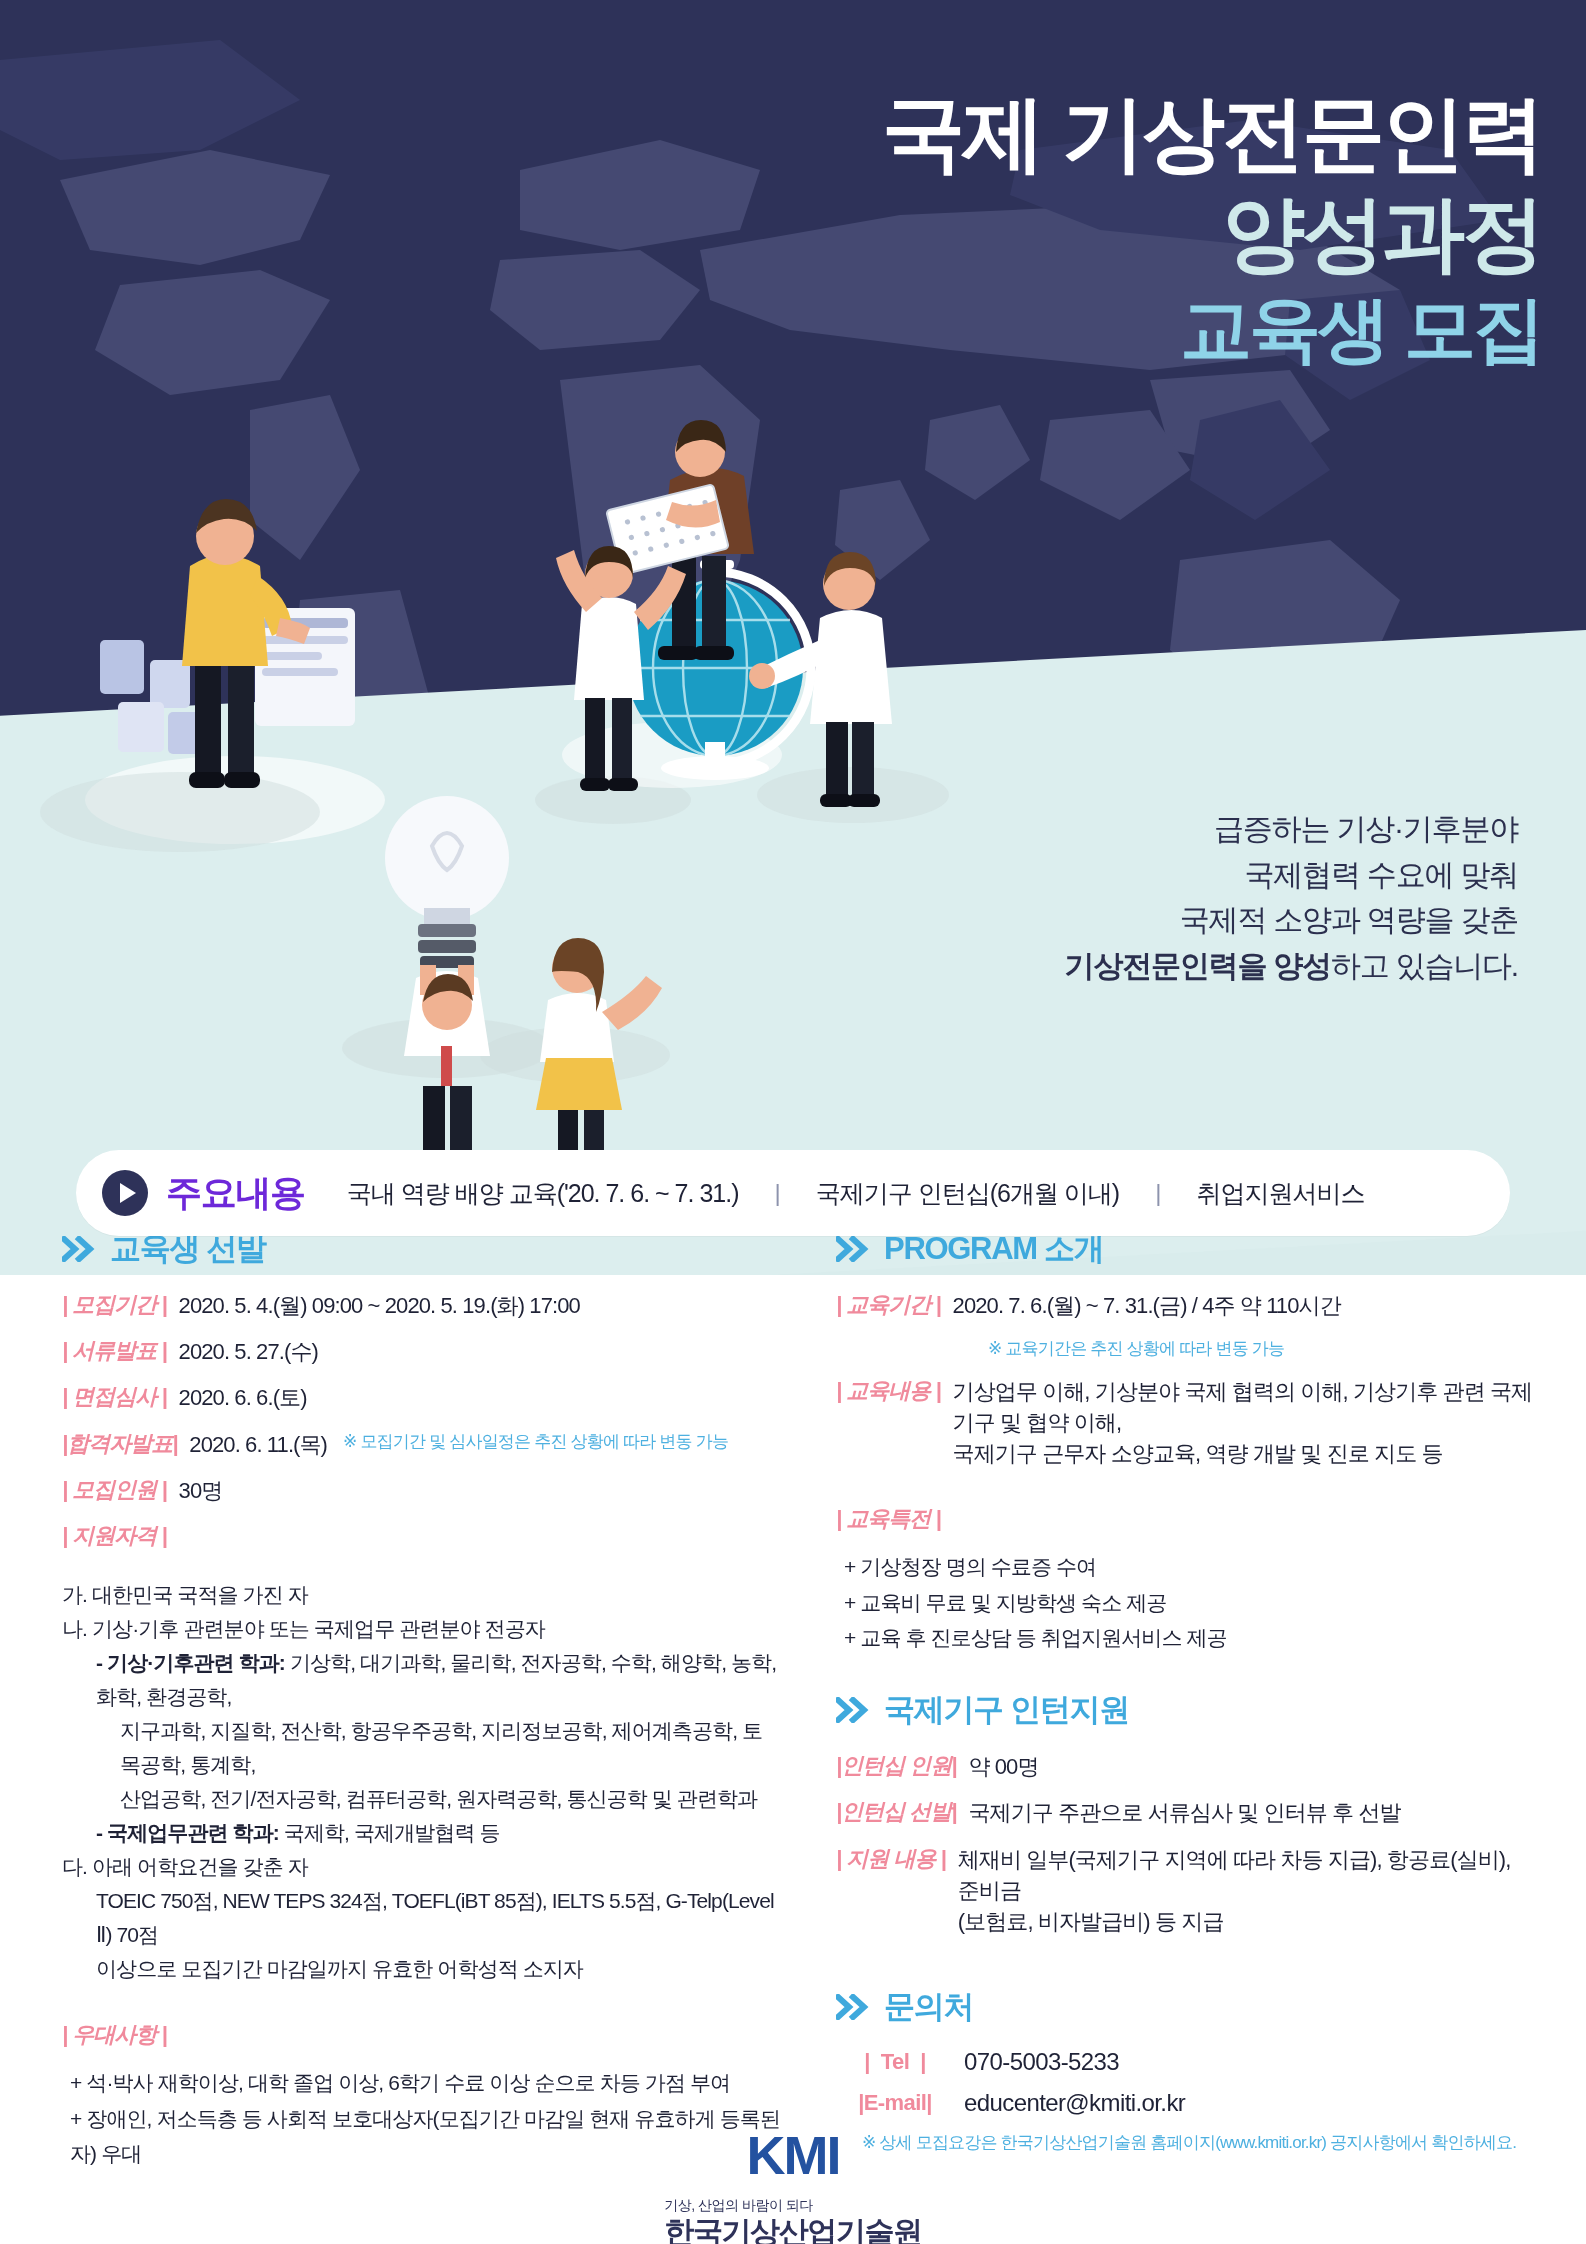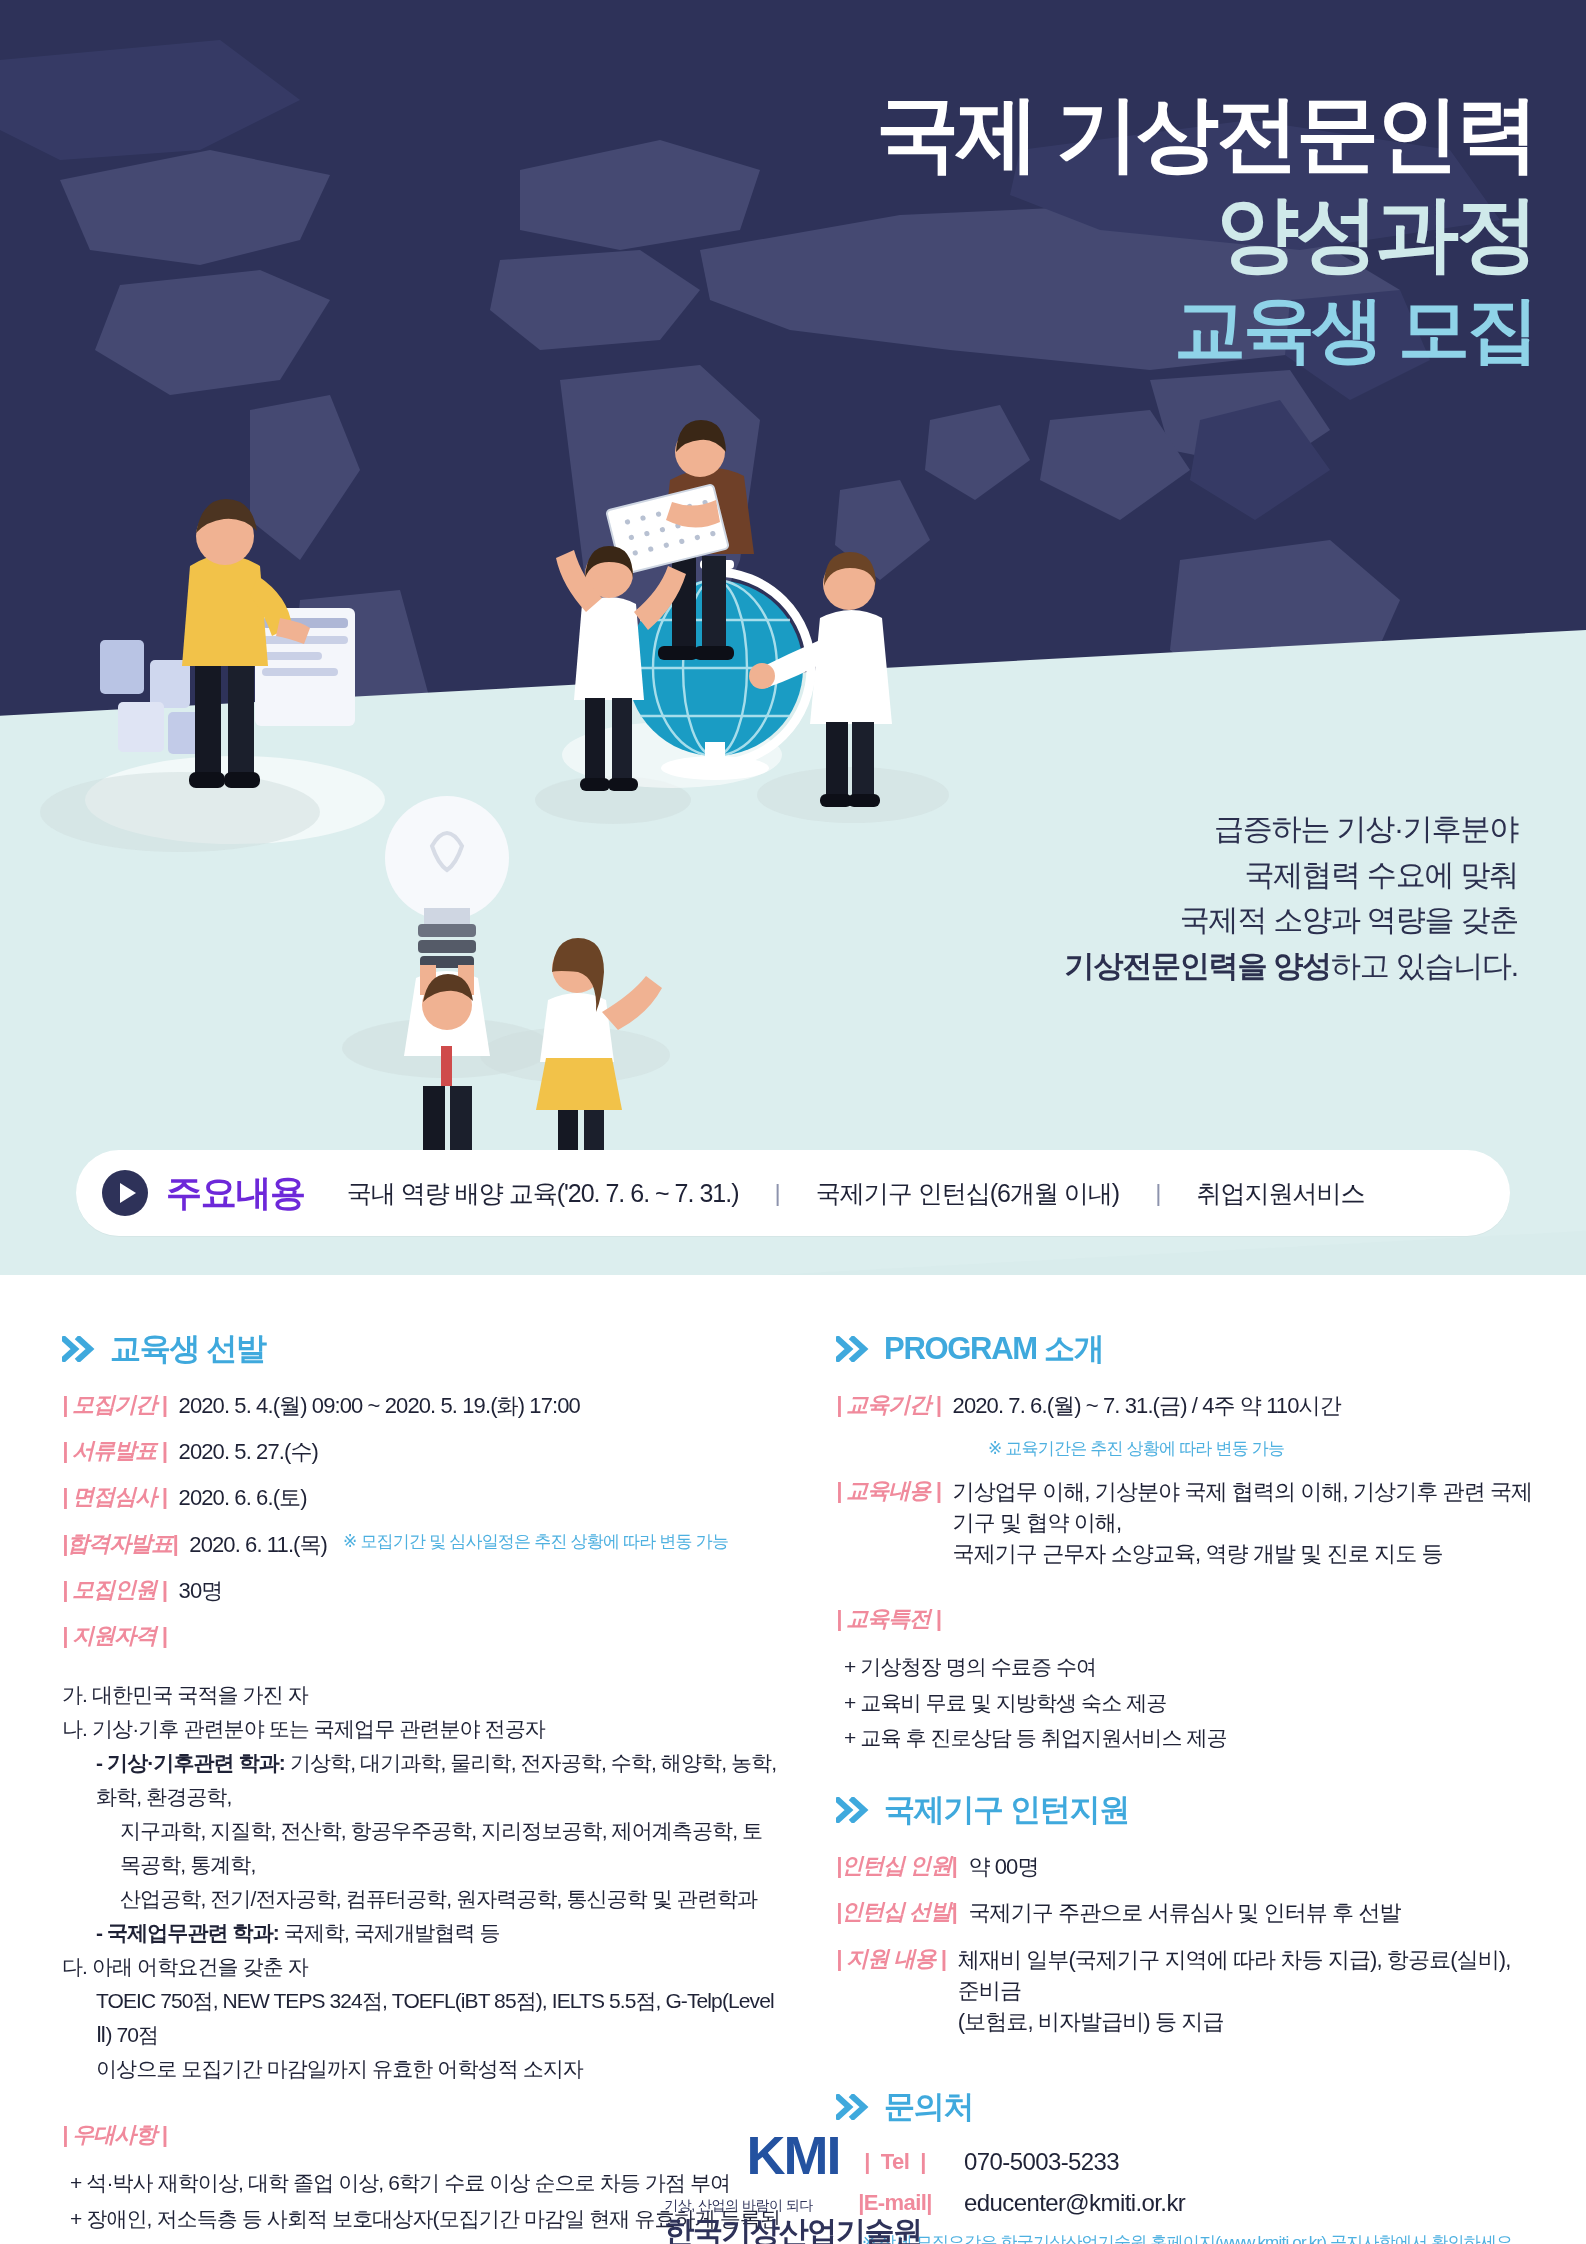--- a/index.html
+++ b/index.html
@@ -18,21 +18,21 @@
     position:absolute;left:-40px;top:718px;width:1700px;height:600px;
     background:#dceeee;
     transform:rotate(-3.1deg);transform-origin:left top;
   }
   .hero-ground2{
     position:absolute;left:-40px;top:760px;width:1700px;height:600px;
     background:#d9ecec;
   }
 
   
-  .title-wrap{position:absolute;right:50px;top:92px;text-align:right;z-index:6;}
+  .title-wrap{position:absolute;right:44px;top:92px;text-align:right;z-index:6;}
   .t1{
     font-size:83px;line-height:1.0;font-weight:700;color:#ffffff;
     letter-spacing:-3px;white-space:nowrap;
   }
   .t2{
     font-size:83px;line-height:1.08;font-weight:700;color:#cfe9ea;
     letter-spacing:-3px;white-space:nowrap;margin-top:14px;
   }
   .t3{
     font-size:72px;line-height:1.08;font-weight:700;color:#8fd3e8;
@@ -56,21 +56,21 @@
     margin-left:18px;font-size:36px;font-weight:700;color:#6d28d9;
     letter-spacing:-1.3px;flex:0 0 auto;
   }
   .pill-items{
     display:flex;align-items:center;margin-left:42px;
     font-size:25px;color:#1f2236;letter-spacing:-1px;white-space:nowrap;
   }
   .pill-sep{color:#8d93ad;margin:0 36px;font-size:24px;}
 
   
-  .cols{position:absolute;left:0;top:1328px;width:1586px;height:860px;}
+  .cols{position:absolute;left:0;top:1228px;width:1586px;height:860px;}
   .colL{position:absolute;left:62px;top:0;width:720px;}
   .colR{position:absolute;left:836px;top:0;width:700px;}
 
   .sec-h{display:flex;align-items:center;gap:14px;margin-bottom:20px;}
   .chev{flex:0 0 auto;}
   .sec-t{font-size:31px;font-weight:700;color:#3fa9dd;letter-spacing:-1.3px;}
 
   .row{display:flex;align-items:flex-start;margin-bottom:15px;}
   .tag{
     flex:0 0 auto;color:#f08a9c;font-weight:700;font-size:22px;

